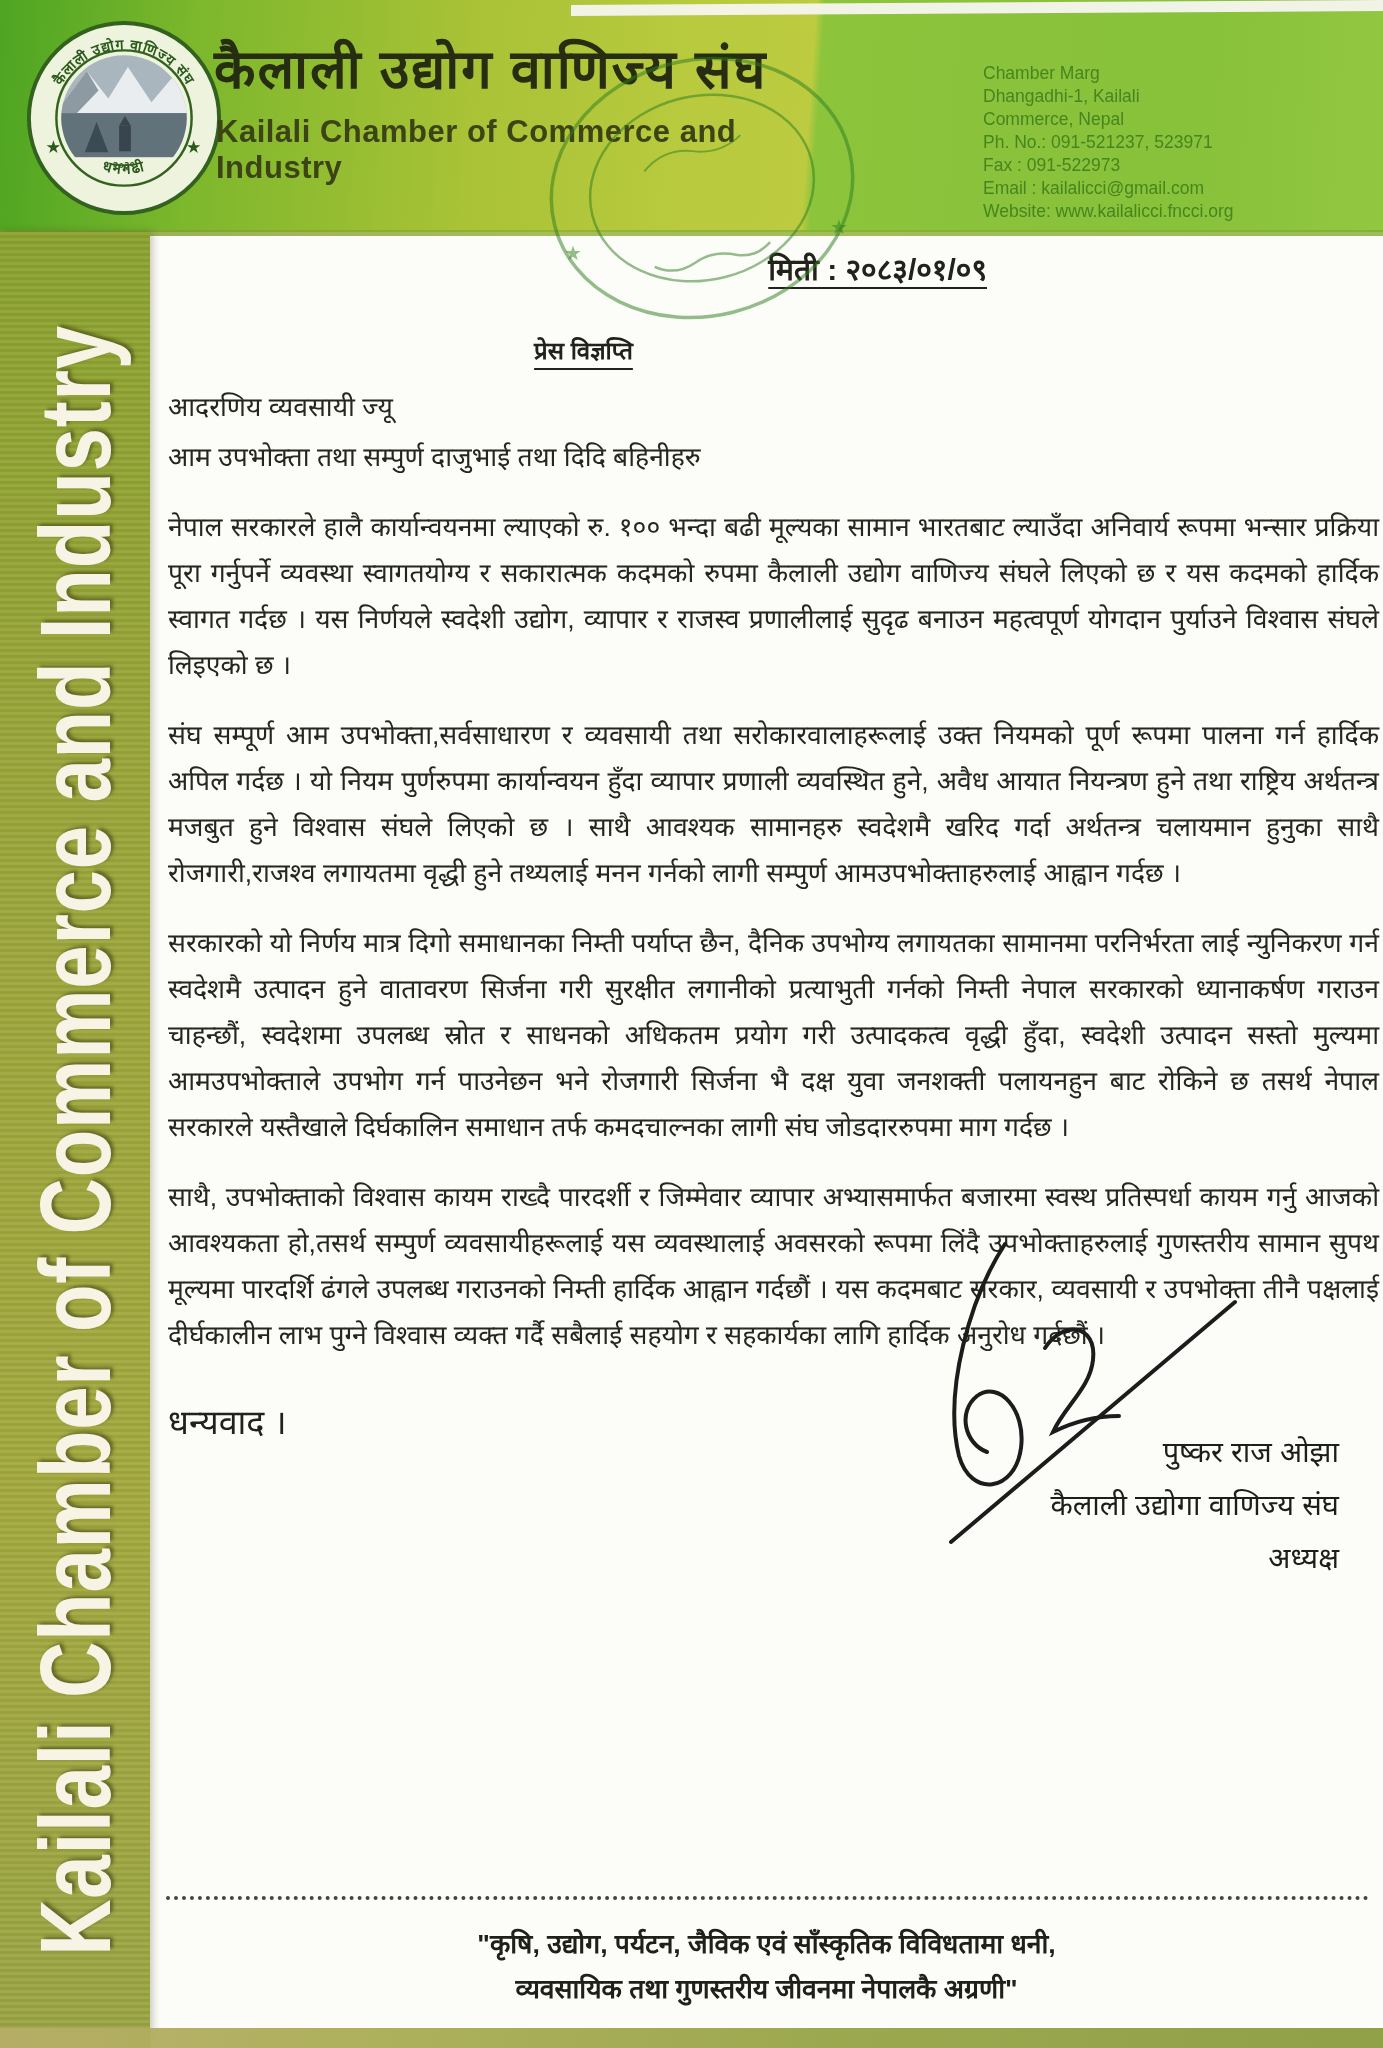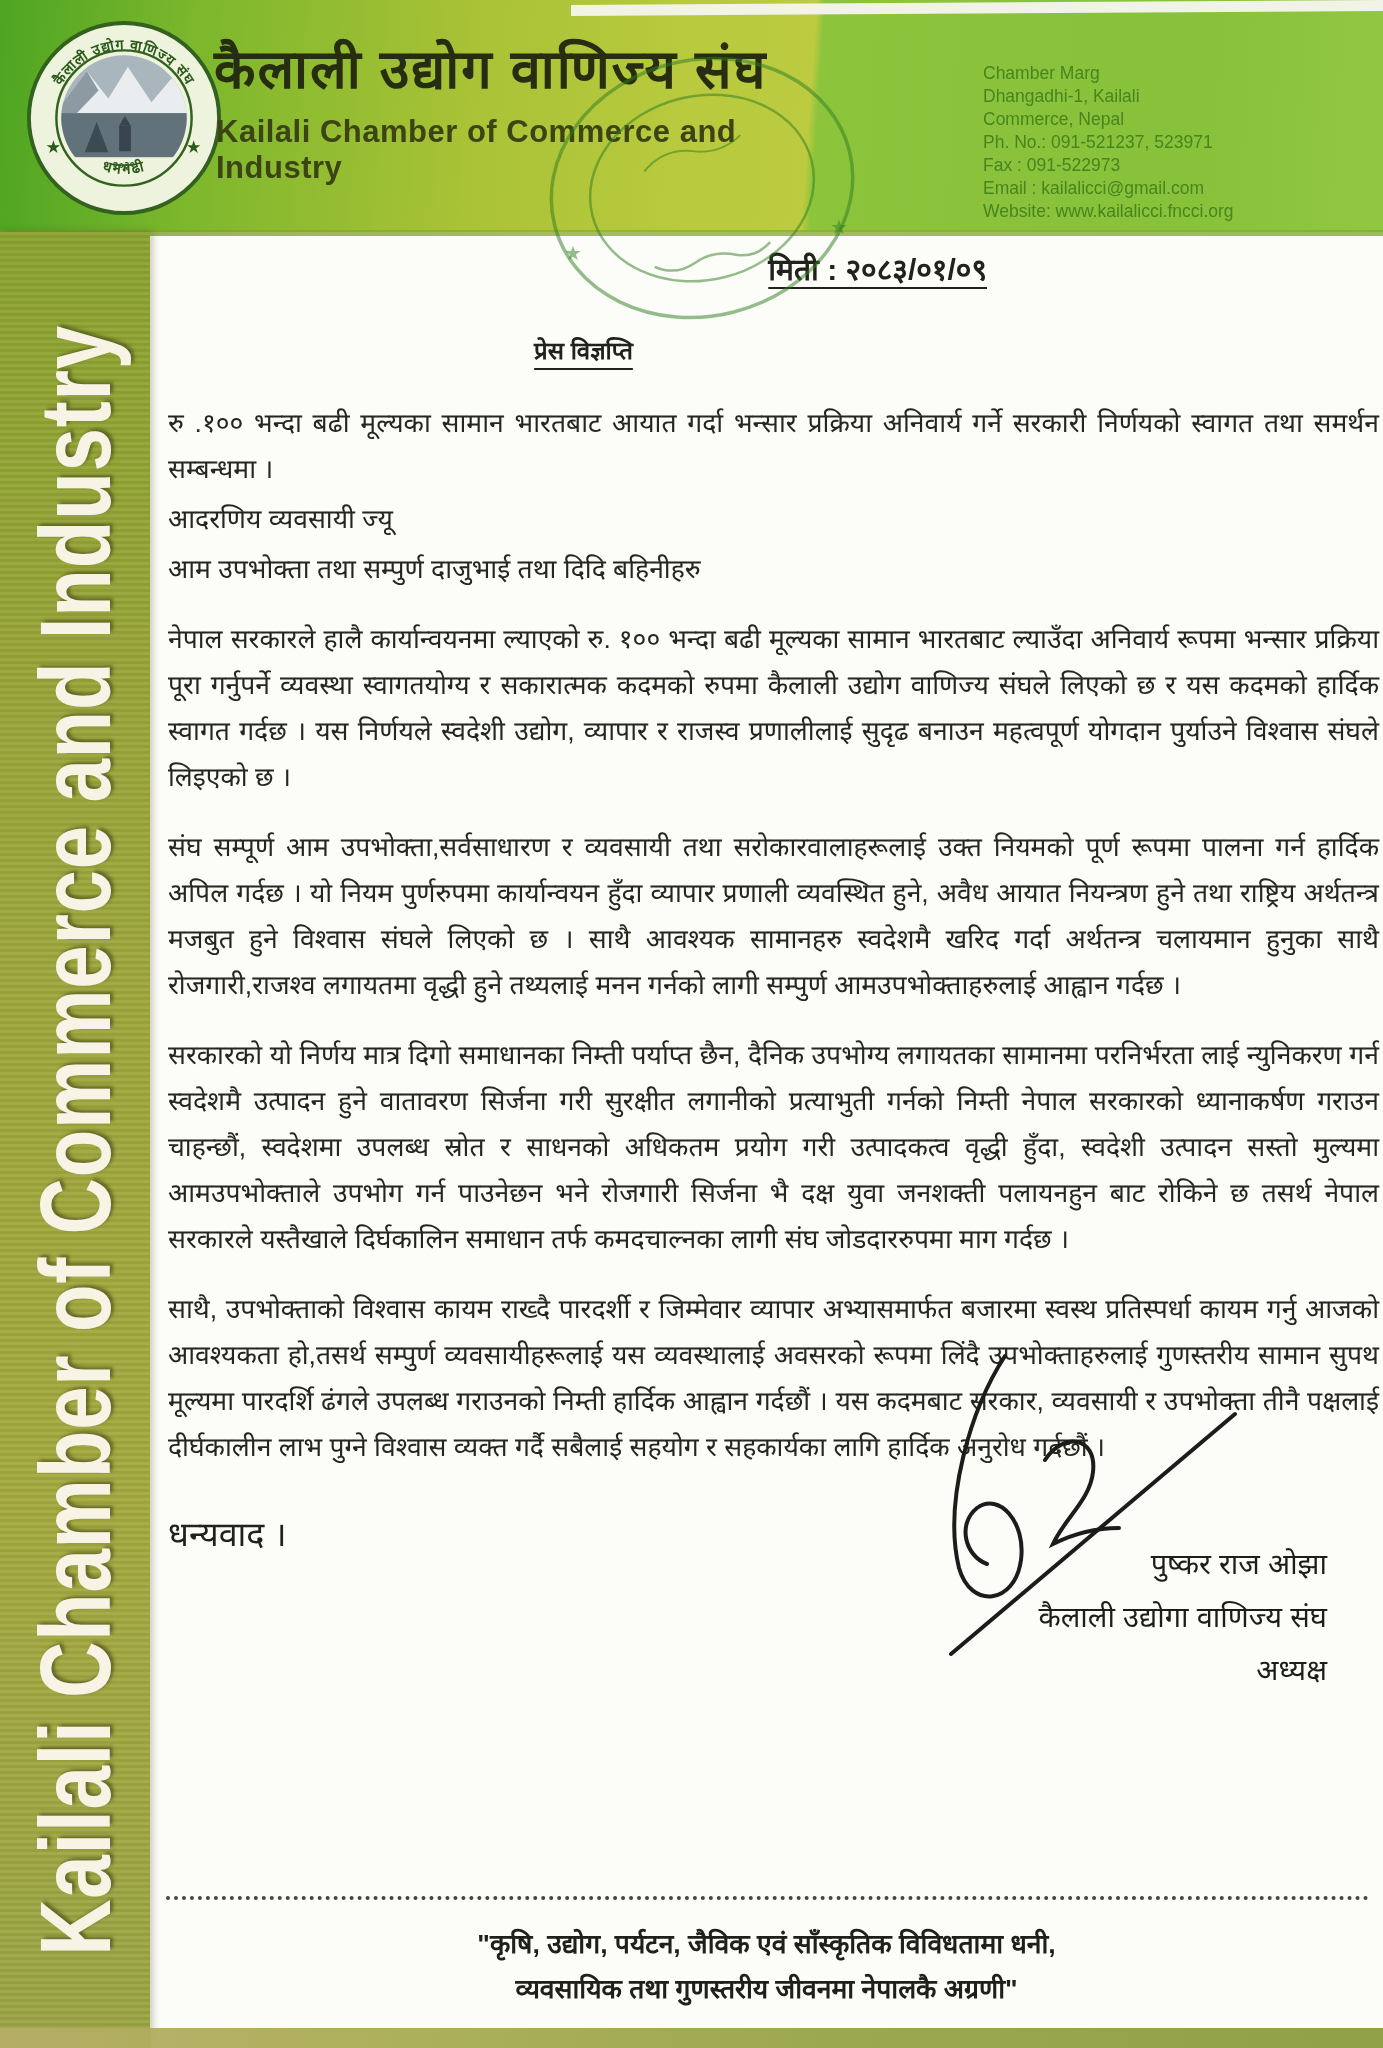--- a/index.html
+++ b/index.html
@@ -51,21 +51,21 @@
     text-decoration:underline;text-underline-offset:9px;text-decoration-thickness:2px;
   }
   .body-text{font-size:26.5px;line-height:46px;text-align:justify;color:#26261f;}
   p.body-text{margin:24px 0 0 0;}
   p.subject{margin-top:34px;}
   p.sal{margin:4px 0 0 0;text-align:left;}
   p.sal:first-of-type{margin-top:18px;}
   
   .sig-row{position:relative;margin-top:10px;height:215px;}
   .thanks{font-size:34px;margin:40px 0 0 0;}
-  .sig-lines{position:absolute;right:52px;top:28px;text-align:right;font-size:29px;line-height:53px;color:#1e1e18;}
+  .sig-lines{position:absolute;right:40px;top:28px;text-align:right;font-size:29px;line-height:53px;color:#1e1e18;}
   .sig-graphic{position:absolute;right:92px;top:-168px;width:400px;height:330px;z-index:2;pointer-events:none;}
   
   .footer{position:absolute;left:150px;right:0;bottom:36px;z-index:1;}
   .dots{height:0;border-top:4px dotted #45453c;margin:0 14px 22px 16px;}
   .motto{text-align:center;font-weight:bold;font-size:26.5px;line-height:45px;color:#20201a;}
   .bottom-strip{
     position:absolute;left:0;bottom:0;width:100%;height:20px;z-index:4;
     background:linear-gradient(90deg,#b7ae68 0%,#a9ac53 28%,#97a446 60%,#8a9c3e 100%);opacity:.95;
   }
 </style>
@@ -139,21 +139,20 @@
   </aside>
 
   <main class="content">
 
     <div class="date-line">
       <span>मिती : २०८३/०१/०९</span>
     </div>
 
     <div class="press-title">प्रेस विज्ञप्ति</div>
 
-    <p class="body-text subject">रु .१०० भन्दा बढी मूल्यका सामान भारतबाट आयात गर्दा भन्सार प्रक्रिया अनिवार्य गर्ने सरकारी निर्णयको स्वागत तथा  समर्थन सम्बन्धमा ।</p>
 
     <p class="body-text sal">आदरणिय व्यवसायी ज्यू</p>
     <p class="body-text sal">आम उपभोक्ता तथा सम्पुर्ण दाजुभाई तथा दिदि बहिनीहरु</p>
 
     <p class="body-text">नेपाल सरकारले हालै कार्यान्वयनमा ल्याएको रु. १०० भन्दा बढी मूल्यका सामान भारतबाट ल्याउँदा अनिवार्य रूपमा भन्सार प्रक्रिया पूरा गर्नुपर्ने व्यवस्था स्वागतयोग्य र सकारात्मक कदमको रुपमा कैलाली उद्योग वाणिज्य संघले लिएको छ र यस कदमको हार्दिक स्वागत गर्दछ । यस निर्णयले स्वदेशी उद्योग, व्यापार र राजस्व प्रणालीलाई सुदृढ बनाउन महत्वपूर्ण योगदान पुर्याउने विश्वास संघले लिइएको छ ।</p>
     <p class="body-text">संघ सम्पूर्ण आम उपभोक्ता,सर्वसाधारण र व्यवसायी तथा सरोकारवालाहरूलाई उक्त नियमको पूर्ण रूपमा पालना गर्न हार्दिक अपिल गर्दछ । यो नियम पुर्णरुपमा कार्यान्वयन हुँदा व्यापार प्रणाली व्यवस्थित हुने, अवैध आयात नियन्त्रण हुने तथा राष्ट्रिय अर्थतन्त्र मजबुत हुने विश्वास संघले लिएको छ । साथै आवश्यक सामानहरु स्वदेशमै खरिद गर्दा अर्थतन्त्र चलायमान हुनुका साथै रोजगारी,राजश्व लगायतमा वृद्धी हुने तथ्यलाई मनन गर्नको लागी सम्पुर्ण आमउपभोक्ताहरुलाई आह्वान गर्दछ ।</p>
     <p class="body-text">सरकारको यो निर्णय मात्र दिगो समाधानका निम्ती पर्याप्त छैन, दैनिक उपभोग्य लगायतका सामानमा परनिर्भरता लाई न्युनिकरण गर्न स्वदेशमै उत्पादन हुने वातावरण सिर्जना गरी सुरक्षीत लगानीको प्रत्याभुती गर्नको निम्ती नेपाल सरकारको ध्यानाकर्षण गराउन चाहन्छौं, स्वदेशमा उपलब्ध स्रोत र साधनको अधिकतम प्रयोग गरी उत्पादकत्व वृद्धी हुँदा, स्वदेशी उत्पादन सस्तो मुल्यमा आमउपभोक्ताले उपभोग गर्न पाउनेछन भने रोजगारी सिर्जना भै दक्ष युवा जनशक्ती पलायनहुन बाट रोकिने छ तसर्थ नेपाल सरकारले यस्तैखाले दिर्घकालिन समाधान तर्फ कमदचाल्नका लागी संघ जोडदाररुपमा माग गर्दछ ।</p>
     <p class="body-text">साथै, उपभोक्ताको विश्वास कायम राख्दै पारदर्शी र जिम्मेवार व्यापार अभ्यासमार्फत बजारमा स्वस्थ प्रतिस्पर्धा कायम गर्नु आजको आवश्यकता हो,तसर्थ सम्पुर्ण व्यवसायीहरूलाई यस व्यवस्थालाई अवसरको रूपमा लिंदै उपभोक्ताहरुलाई गुणस्तरीय सामान सुपथ मूल्यमा पारदर्शि ढंगले उपलब्ध गराउनको निम्ती हार्दिक आह्वान गर्दछौं । यस कदमबाट सरकार, व्यवसायी र उपभोक्ता तीनै पक्षलाई दीर्घकालीन लाभ पुग्ने विश्वास व्यक्त गर्दै सबैलाई सहयोग र सहकार्यका लागि हार्दिक अनुरोध गर्दछौं ।</p>
 
     <div class="sig-row">

